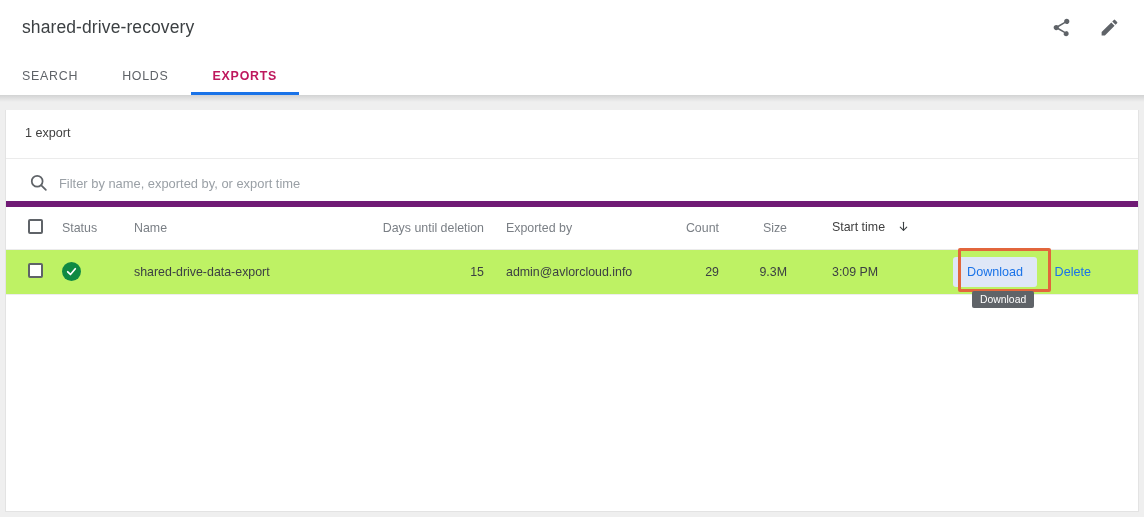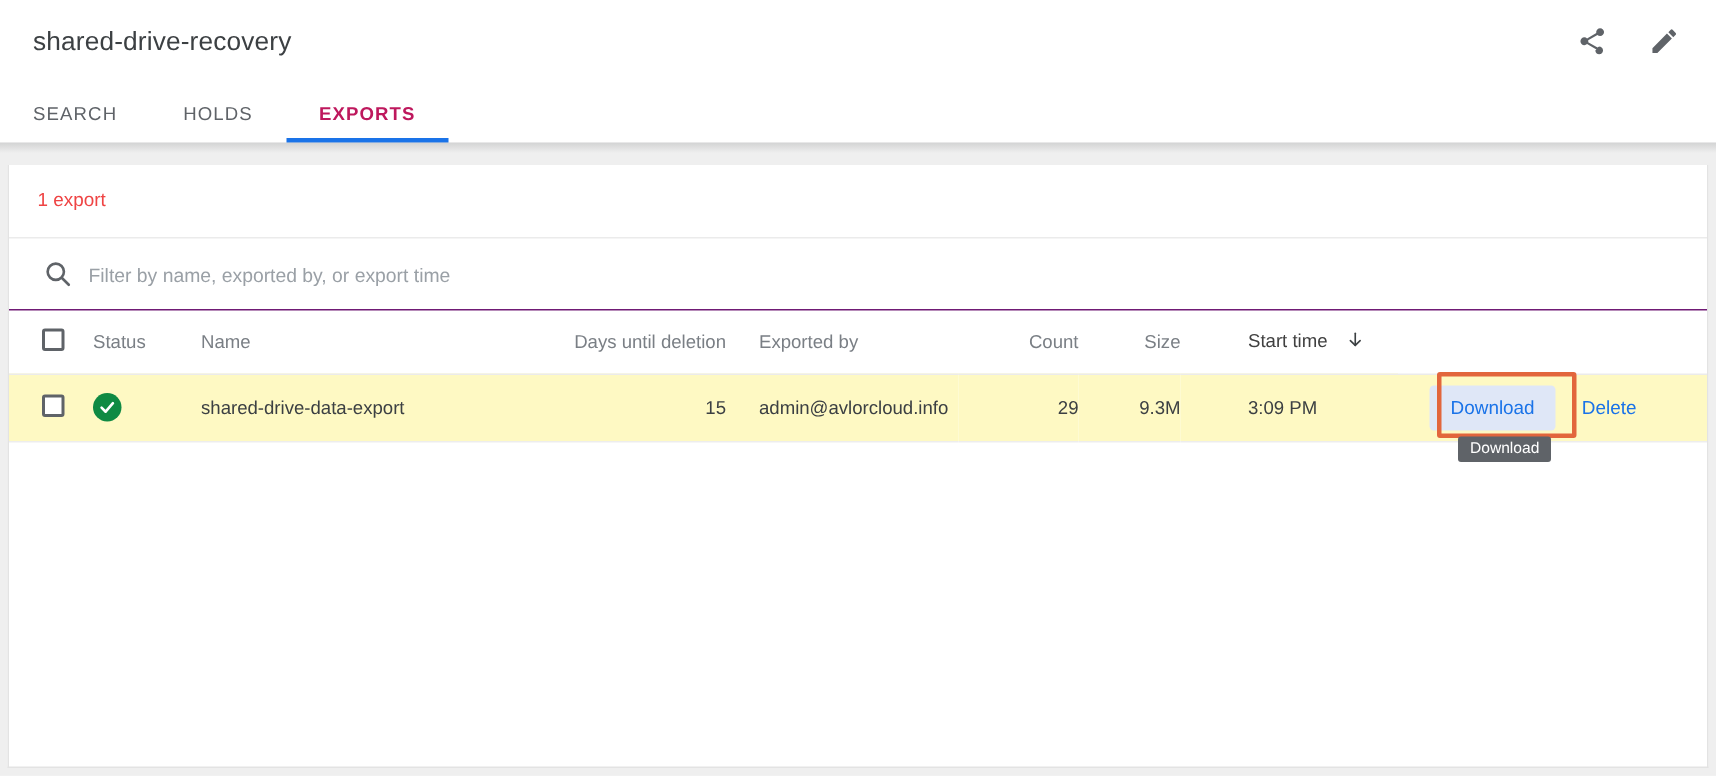--- a/index.html
+++ b/index.html
@@ -95,27 +95,27 @@
   }
   .count-bar {
     position: relative;
     height: 49px;
     border-bottom: 1px solid #ebebeb;
   }
   .count-label {
     position: absolute;
     left: 19px; top: 16px;
     font-size: 12.6px;
-    color: #ef4444;
+    color: #404040;
   }
 
   .filter-bar {
     position: relative;
     height: 48px;
-    border-bottom: 1px solid #701a75;
+    border-bottom: 6px solid #701a75;
     display: flex; align-items: center;
   }
   .search-icon {
     position: absolute;
     left: 22px; top: 13px;
     width: 21px; height: 21px;
   }
   .filter-input {
     position: absolute;
     left: 53px; top: 0;
@@ -138,21 +138,21 @@
     font-weight: normal;
     font-size: 12.4px;
     padding: 0;
     vertical-align: middle;
   }
   thead tr { height: 42px; }
   thead th {
     color: #7a7f85;
     border-bottom: 1px solid #ebebeb;
   }
-  tbody tr { height: 45px; background: #fef9c3; }
+  tbody tr { height: 45px; background: #bef264; }
   tbody td { color: #3c4043; border-bottom: 1px solid #ededed; }
 
   .col-check { width: 48px; }
   .col-status { width: 80px; }
   .col-name { width: 230px; }
   .col-days { width: 120px; }
   .col-by { width: 155px; }
   .col-count { width: 80px; }
   .col-size { width: 68px; }
   .col-start { width: 145px; }

